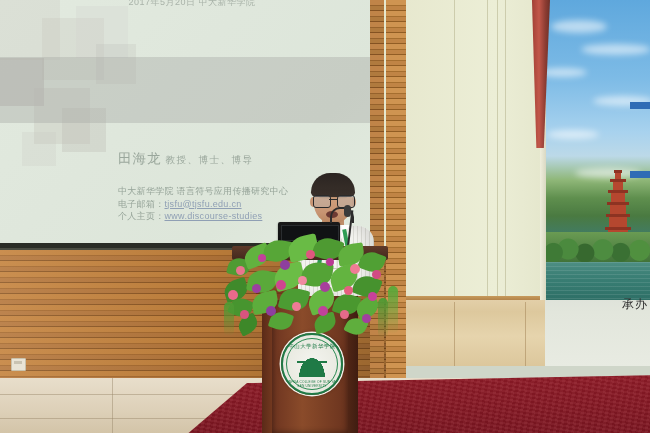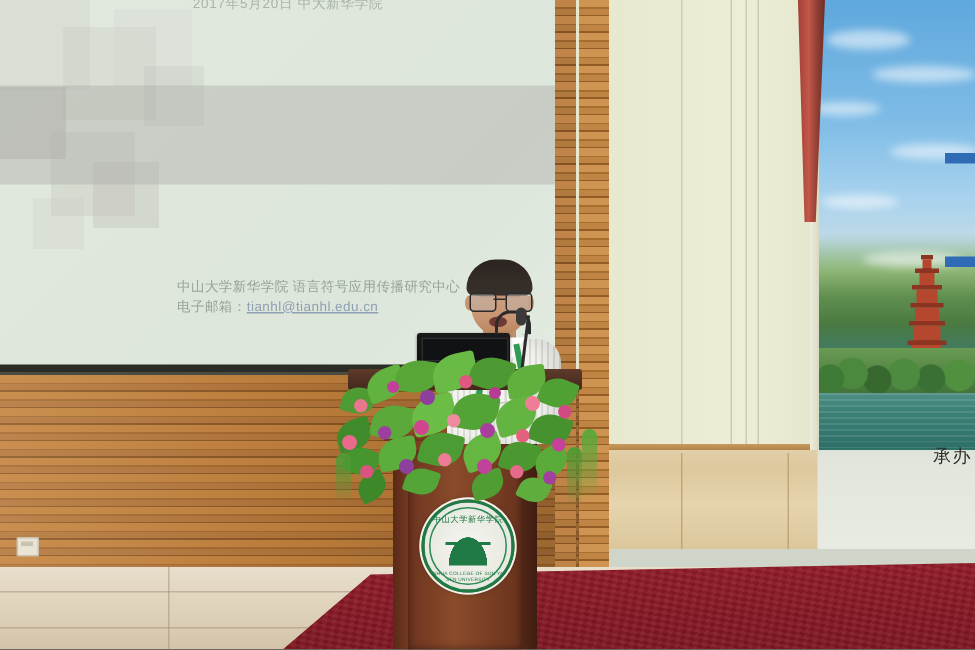--- a/index.html
+++ b/index.html
@@ -334,24 +334,28 @@
     <div class="sq" style="left:34px;top:88px;width:56px;height:56px;background:rgba(196,193,186,.34);"></div>
     <div class="sq" style="left:76px;top:6px;width:52px;height:52px;background:rgba(210,209,203,.26);"></div>
     <div class="sq" style="left:62px;top:108px;width:44px;height:44px;background:rgba(186,183,176,.30);"></div>
     <div class="sq" style="left:22px;top:132px;width:34px;height:34px;background:rgba(202,200,193,.26);"></div>
     <div class="sq" style="left:96px;top:44px;width:40px;height:40px;background:rgba(184,182,176,.22);"></div>
 
     <div class="title-band"></div>
 
     <div class="slide-date">2017年5月20日  中大新华学院</div>
 
+    <div class="slide-speaker">
+      <span>田海龙</span><span class="deg">教授、博士、博导</span>
+    </div>
 
     <div class="slide-contact">
-      <div>中山大学新华学院 语言符号应用传播研究中心</div>
-      <div><span>电子邮箱：</span><span class="lnk">tianhl@tianhl.edu.cn</span></div>
+      <div>中大新华学院 语言符号应用传播研究中心</div>
+      <div><span>电子邮箱：</span><span class="lnk">tjsfu@tjsfu.edu.cn</span></div>
+      <div><span>个人主页：</span><span class="lnk">www.discourse-studies</span></div>
     </div>
   </div>
   <div class="screen-frame-r"></div>
   <div class="screen-frame-b"></div>
   <div class="screen-frame-b2"></div>
 
   <div class="slatwall"></div>
   <div class="slatwall-shade"></div>
   <div class="slat-strip-right"></div>
   <div class="slat-strip"></div>

